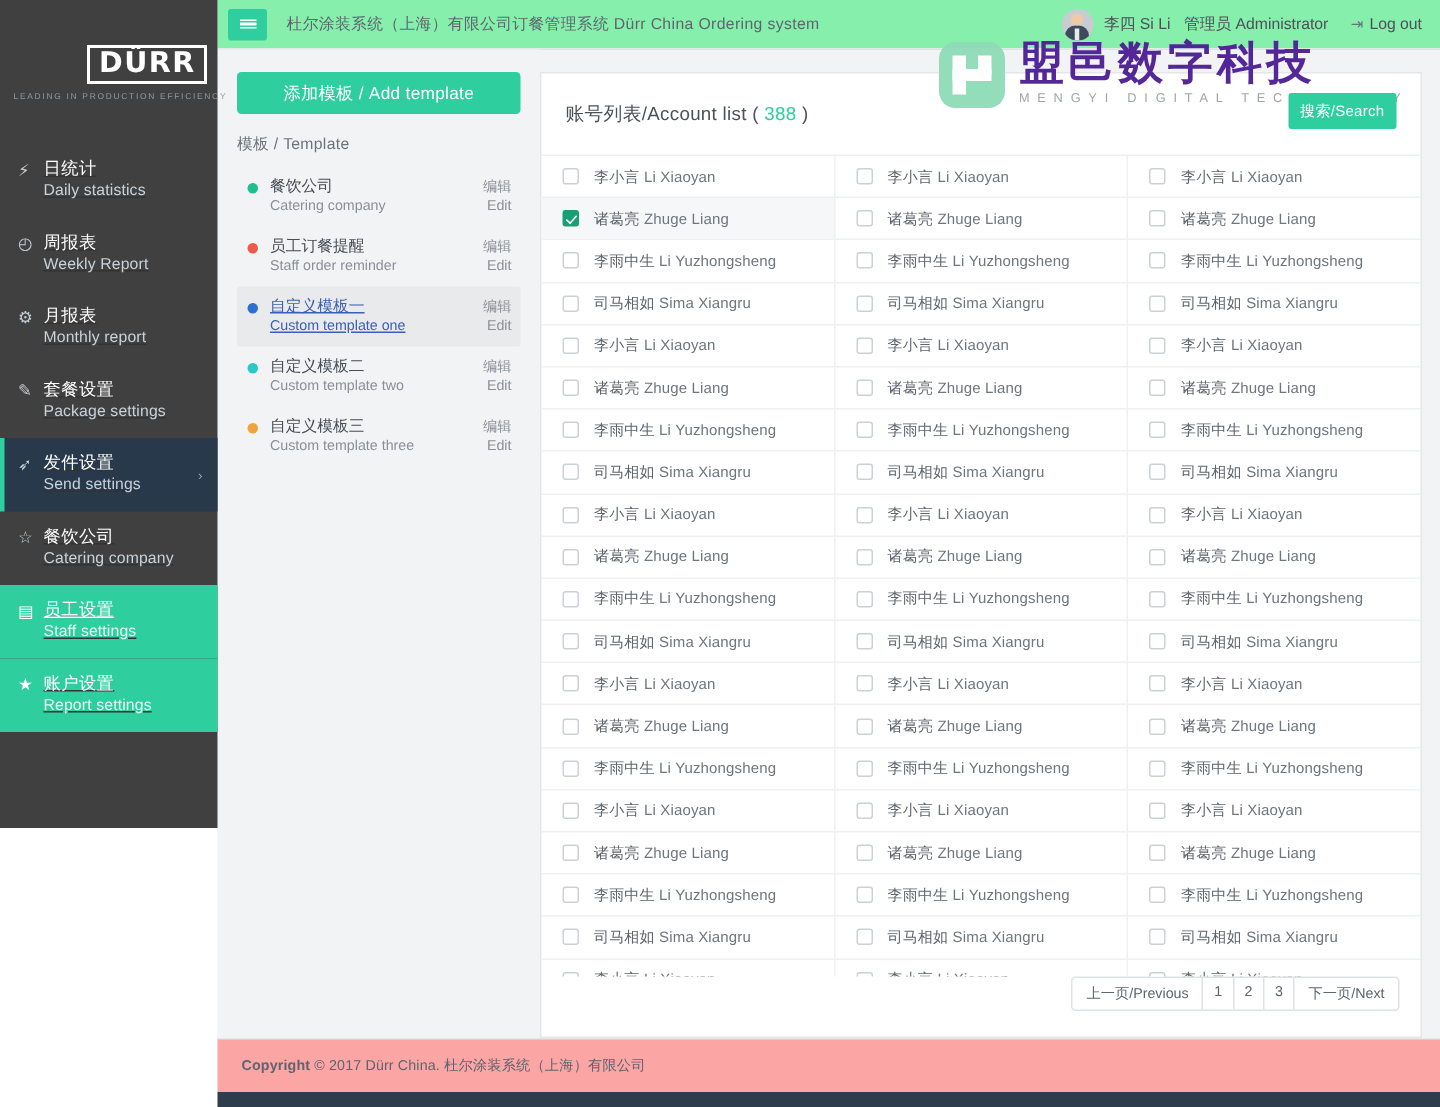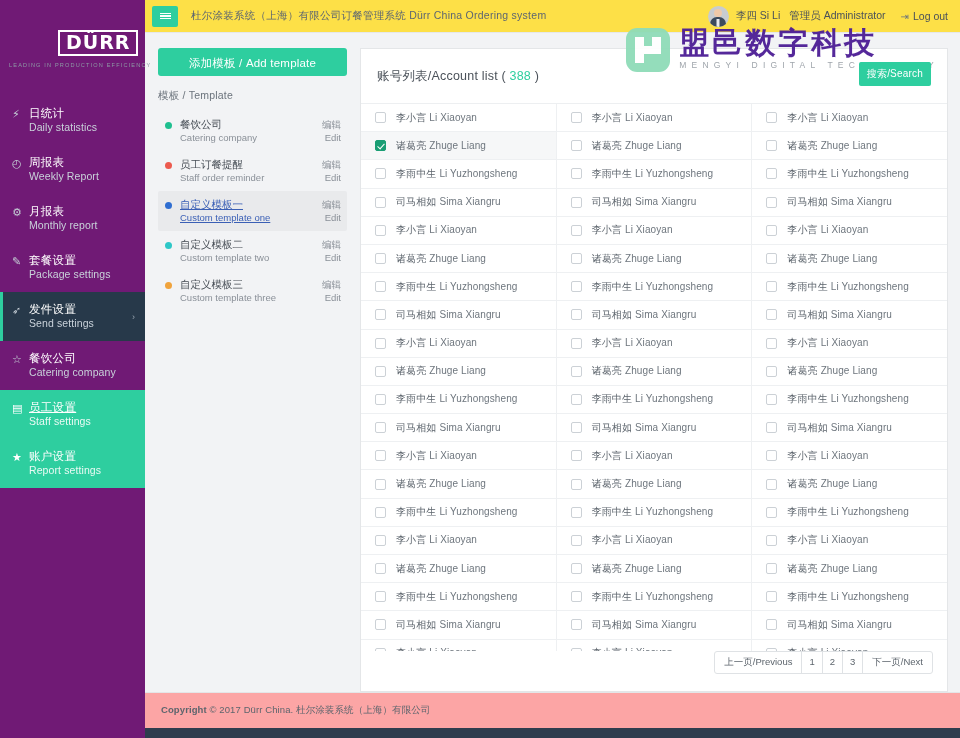--- a/index.html
+++ b/index.html
@@ -6,22 +6,22 @@
   body{
     width:960px;height:738px;overflow:hidden;
     font-family:"Liberation Sans","DejaVu Sans",sans-serif;
     background:#ffffff;color:#333;
     -webkit-font-smoothing:antialiased;
   }
   .app{display:flex;width:960px;height:738px;position:relative;}
 
   
   .sidebar{
-    width:145px;min-width:145px;height:738px;
-    background:#701a75;position:relative;
+    width:145px;min-width:145px;height:552px;
+    background:#404040;position:relative;
   }
   .brand{height:92px;position:relative;}
   .logo-box{
     position:absolute;left:58px;top:30px;
     border:2px solid #ffffff;padding:1px 6px 2px 6px;
   }
   .logo-text{
     color:#fff;font-weight:bold;font-size:19px;letter-spacing:1px;
     line-height:19px;font-family:"DejaVu Sans",sans-serif;
   }
@@ -33,21 +33,21 @@
   .nav{padding-top:4px;}
   .nav-item{
     position:relative;display:flex;align-items:flex-start;
     padding:10px 8px 11px 12px;box-sizing:border-box;
     cursor:pointer;
   }
   .nav-item .ico{
     width:17px;min-width:17px;color:#c3ccd4;font-size:11px;
     line-height:13px;padding-top:2px;
   }
-  .nav-lbl{flex:1;min-width:0;}
+  .nav-lbl{flex:1;min-width:0;text-decoration:underline;}
   .nav-cn{
     color:#ffffff;font-size:11.5px;line-height:14px;
     font-weight:500;letter-spacing:.3px;white-space:nowrap;
   }
   .nav-en{
     color:#c9d2da;font-size:10.5px;line-height:14px;
     letter-spacing:.1px;white-space:nowrap;
   }
   .nav-item.sel-dark{background:#27394a;}
   .nav-item.sel-dark:before{
@@ -60,21 +60,21 @@
   .nav-item.sel-green .ico{color:#ffffff;}
   .chev{
     position:absolute;right:10px;top:50%;transform:translateY(-50%);
     color:#9aa6b2;font-size:9px;
   }
 
   
   .right{flex:1;min-width:0;display:flex;flex-direction:column;height:738px;background:#f2f3f5;}
 
   .topbar{
-    height:33px;min-height:33px;background:#fde047;border-bottom:1px solid #e6e8ea;
+    height:33px;min-height:33px;background:#86efac;border-bottom:1px solid #e6e8ea;
     display:flex;align-items:center;padding:0 12px 0 7px;box-sizing:border-box;
   }
   .burger{
     width:26px;height:21px;background:#2ece9f;border-radius:2px;
     display:flex;align-items:center;justify-content:center;cursor:pointer;
   }
   .burger span{display:block;width:11px;height:7px;position:relative;}
   .burger span:before,.burger span:after,.burger span i{
     content:"";position:absolute;left:0;right:0;height:1.4px;background:#fff;
   }

